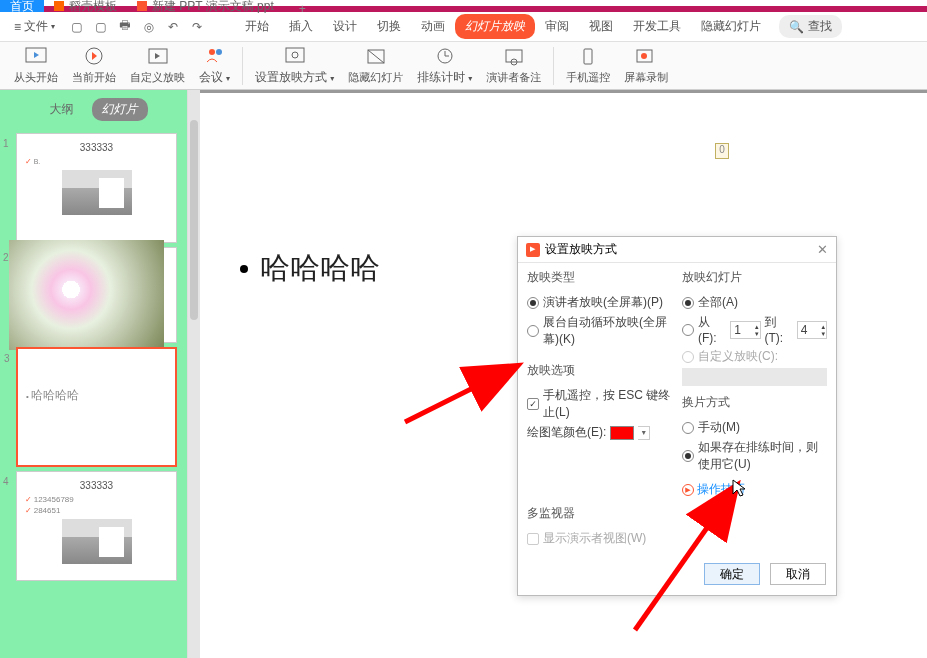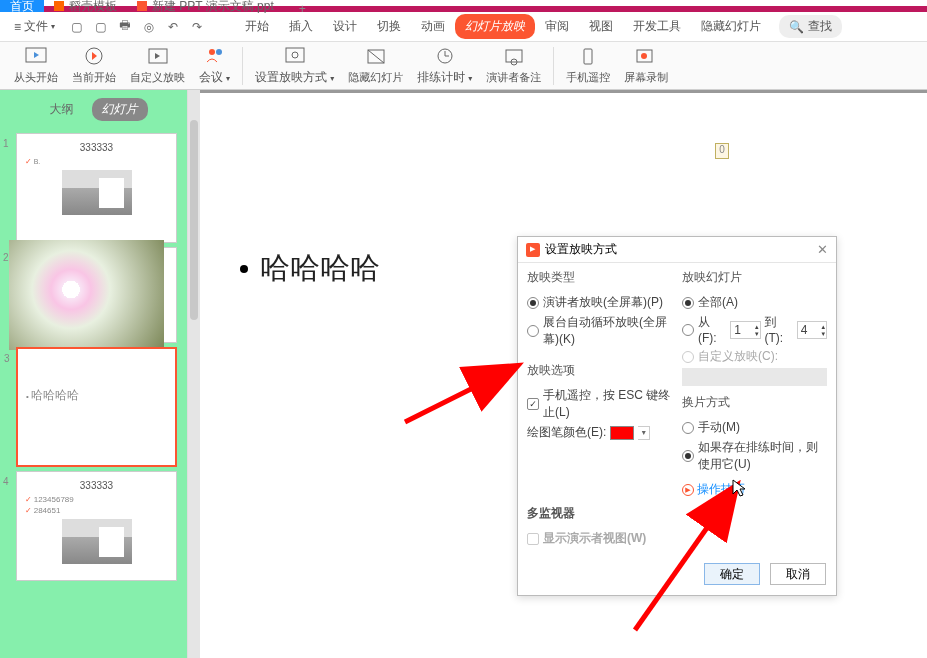--- a/index.html
+++ b/index.html
@@ -406,21 +406,20 @@
       color: #fc5531;
       font-size: 7px;
     }
     .disabled-bar {
       height: 18px;
       background: #e8e8e8;
       flex: 1;
     }
     .monitor-row {
       padding: 0 9px 3px 9px;
-      font-weight: bold;
     }
     .btn-row {
       display: flex;
       justify-content: flex-end;
       gap: 10px;
       padding: 10px;
     }
     .btn {
       width: 56px;
       height: 22px;

